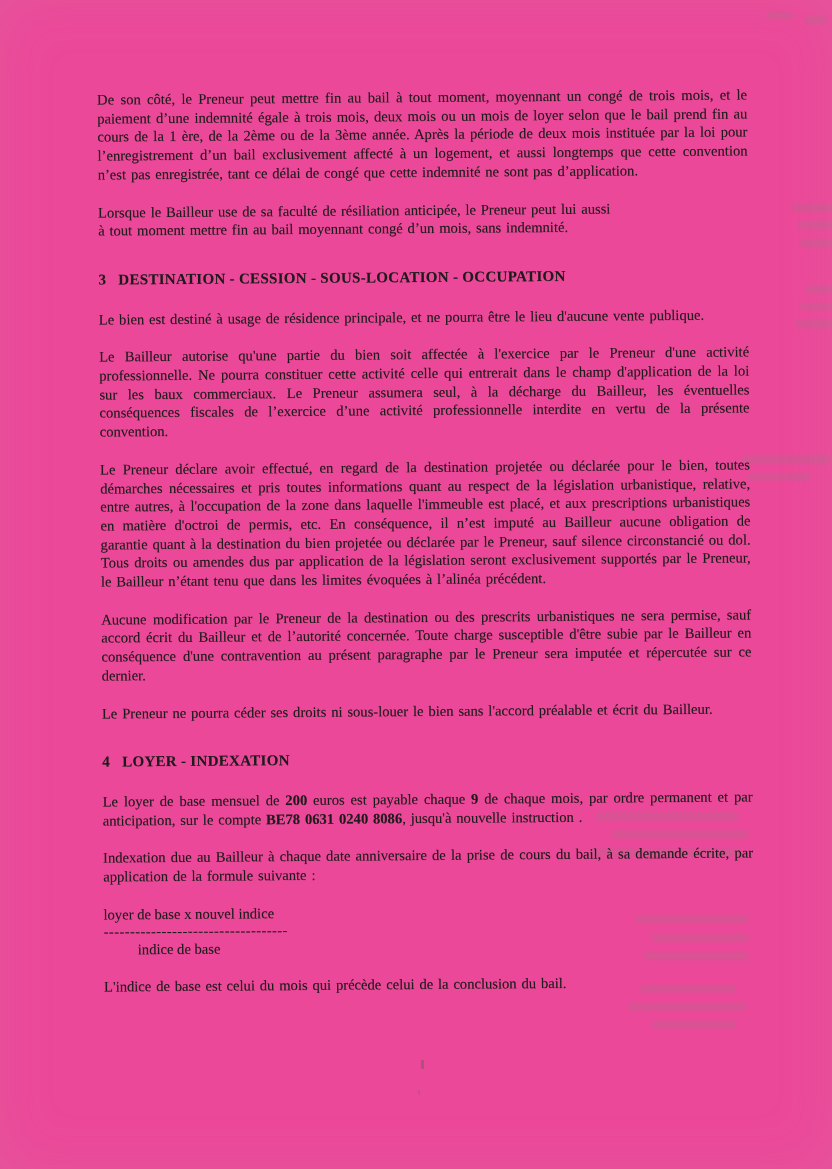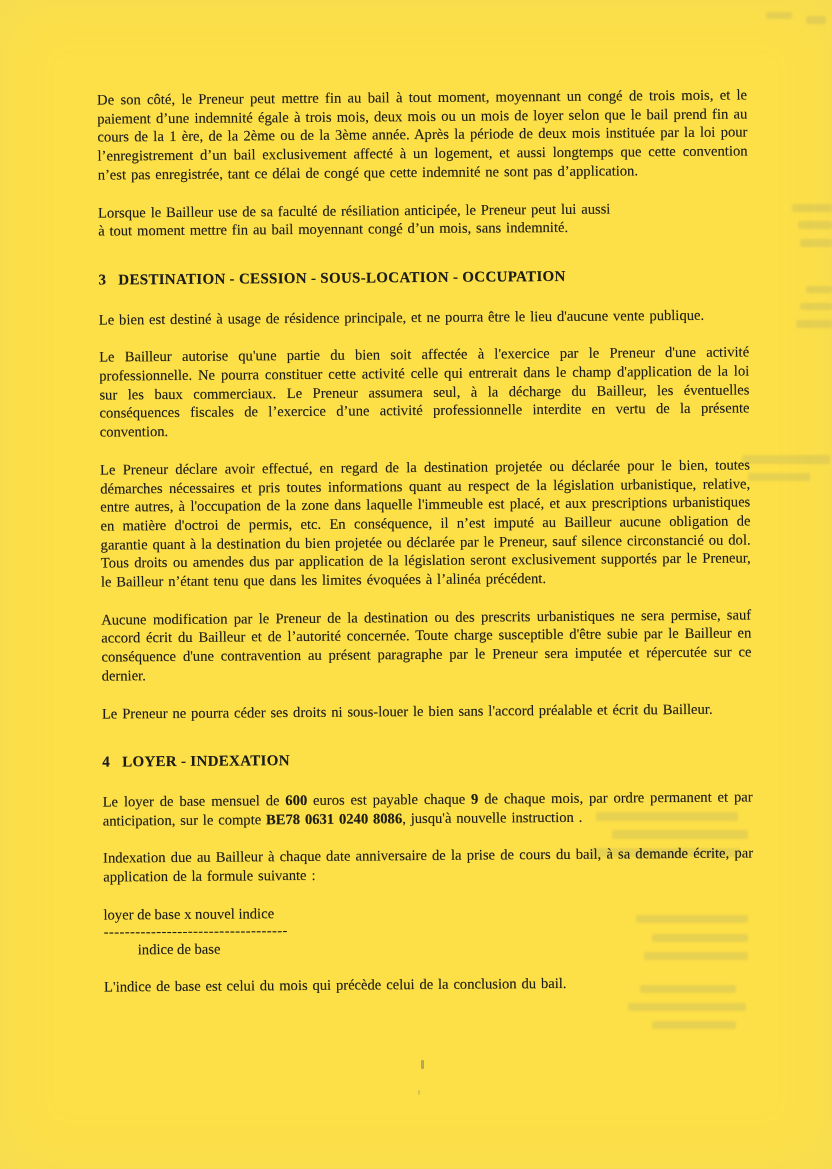--- a/index.html
+++ b/index.html
@@ -4,21 +4,21 @@
 <style>
   html, body {
     margin: 0;
     padding: 0;
     background: #ffffff;
   }
   .page {
     position: relative;
     width: 832px;
     height: 1169px;
-    background: #fde047;
+    background: #ec4899;
     overflow: hidden;
     box-shadow: inset 0 0 60px rgba(180,180,175,0.12);
   }
   .content {
     position: absolute;
     left: 97px;
     top: 88px;
     width: 650px;
     font-family: "Liberation Serif", "DejaVu Serif", serif;
     font-size: 14.6px;
@@ -108,21 +108,21 @@
     <p class="para">Le bien est destiné à usage de résidence principale, et ne pourra être le lieu d'aucune vente publique.</p>
     <p class="para">Le Bailleur autorise qu'une partie du bien soit affectée à l'exercice par le Preneur d'une activité professionnelle. Ne pourra constituer cette activité celle qui entrerait dans le champ d'application de la loi sur les baux commerciaux. Le Preneur assumera seul, à la décharge du Bailleur, les éventuelles conséquences fiscales de l’exercice d’une activité professionnelle interdite en vertu de la présente convention.</p>
     <p class="para">Le Preneur déclare avoir effectué, en regard de la destination projetée ou déclarée pour le bien, toutes démarches nécessaires et pris toutes informations quant au respect de la législation urbanistique, relative, entre autres, à l'occupation de la zone dans laquelle l'immeuble est placé, et aux prescriptions urbanistiques en matière d'octroi de permis, etc. En conséquence, il n’est imputé au Bailleur aucune obligation de garantie quant à la destination du bien projetée ou déclarée par le Preneur, sauf silence circonstancié ou dol. Tous droits ou amendes dus par application de la législation seront exclusivement supportés par le Preneur, le Bailleur n’étant tenu que dans les limites évoquées à l’alinéa précédent.</p>
     <p class="para">Aucune modification par le Preneur de la destination ou des prescrits urbanistiques ne sera permise, sauf accord écrit du Bailleur et de l’autorité concernée. Toute charge susceptible d'être subie par le Bailleur en conséquence d'une contravention au présent paragraphe par le Preneur sera imputée et répercutée sur ce dernier.</p>
     <p class="para">Le Preneur ne pourra céder ses droits ni sous-louer le bien sans l'accord préalable et écrit du Bailleur.</p>
 
     <div class="heading">
       <span class="hnum">4</span><span>LOYER - INDEXATION</span>
     </div>
 
-    <p class="para rich"><span>Le loyer de base mensuel de </span><b>600</b><span> euros est payable chaque </span><b>9</b><span> de chaque mois, par ordre permanent et par anticipation, sur le compte </span><b>BE78 0631 0240 8086</b><span>, jusqu'à nouvelle instruction .</span></p>
+    <p class="para rich"><span>Le loyer de base mensuel de </span><b>200</b><span> euros est payable chaque </span><b>9</b><span> de chaque mois, par ordre permanent et par anticipation, sur le compte </span><b>BE78 0631 0240 8086</b><span>, jusqu'à nouvelle instruction .</span></p>
 
     <p class="para">Indexation due au Bailleur à chaque date anniversaire de la prise de cours du bail, à sa demande écrite, par application de la formule suivante :</p>
 
     <div class="formula">
       <div>loyer de base x nouvel indice</div>
       <div class="divider">-----------------------------------</div>
       <div class="denominator">indice de base</div>
     </div>
 
     <p class="para">L'indice de base est celui du mois qui précède celui de la conclusion du bail.</p>

